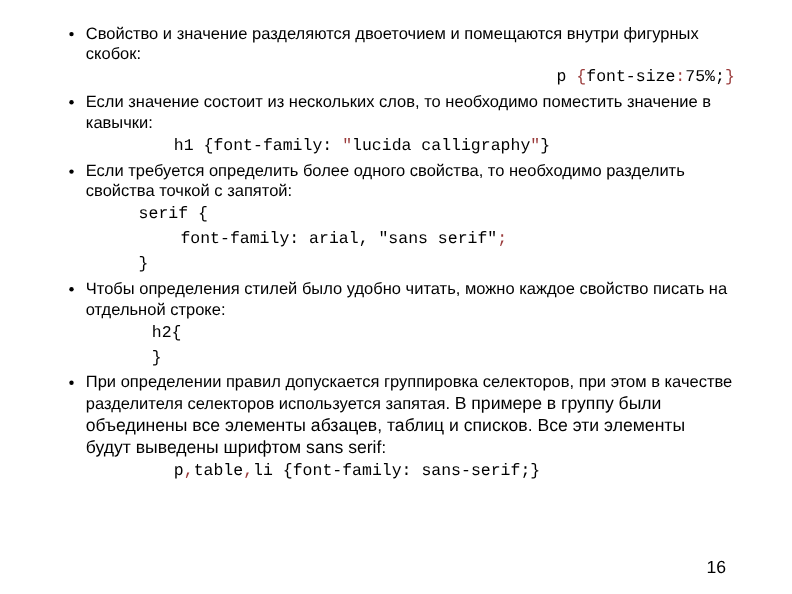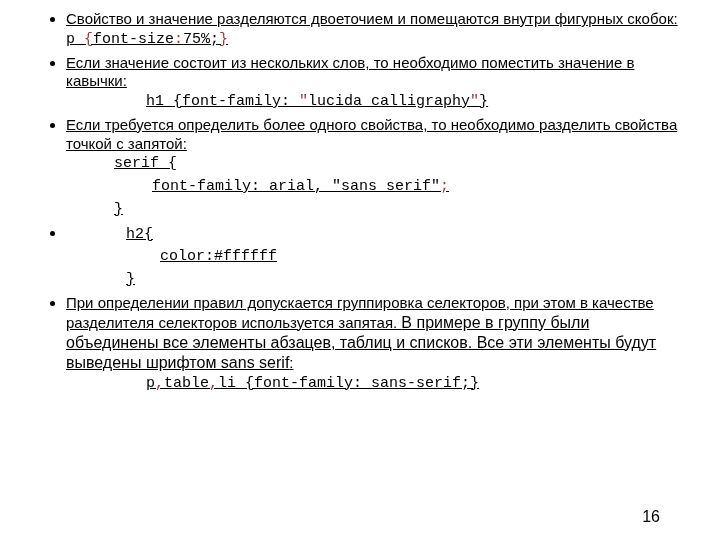--- a/index.html
+++ b/index.html
@@ -6,30 +6,30 @@
     margin: 0;
     padding: 10px 40px 10px 30px;
     font-family: Arial, sans-serif;
     font-size: 15px;
     color: #000;
     width: 720px;
     height: 540px;
     box-sizing: border-box;
     background: #fff;
   }
-  ul { margin: 0; padding-left: 36px; text-decoration: underline; }
+  ul { margin: 12px; padding-left: 36px; }
   li { margin-bottom: 2px; line-height: 1.25; }
   .code {
     font-family: "Courier New", monospace;
     font-size: 15px;
     white-space: pre;
     text-align: left;
     margin: 2px 0 4px 0;
   }
-  .code-center { text-align: left; }
+  .code-center { text-align: right; }
   .small { font-size: 16px; }
   .pagenum {
     position: absolute;
     right: 60px;
     bottom: 14px;
     font-size: 16px;
   }
   .ind1 { padding-left: 80px; }
   .ind2 { padding-left: 48px; }
   .ind2b { padding-left: 86px; }
@@ -49,22 +49,22 @@
     <span>Если значение состоит из нескольких слов, то необходимо поместить значение в кавычки:</span>
     <div class="code ind1"><span>h1 {font-family: </span><span class="punct">"</span><span>lucida calligraphy</span><span class="punct">"</span><span>}</span></div>
   </li>
   <li>
     <span>Если требуется определить более одного свойства, то необходимо разделить свойства точкой с запятой:</span>
     <div class="code ind2">serif {</div>
     <div class="code ind2b"><span>font-family: arial, "sans serif"</span><span class="punct">;</span></div>
     <div class="code ind2">}</div>
   </li>
   <li>
+    <span>Чтобы определения стилей было удобно читать, можно каждое свойство писать на отдельной строке:</span>
     <div class="code ind3">h2{</div>
-    <div class="code ind3b">color:#ffffff</div>
     <div class="code ind3">}</div>
   </li>
   <li>
     <span>При определении правил допускается группировка селекторов, при этом в качестве разделителя селекторов используется запятая. </span><span class="small">В примере в группу были объединены все элементы абзацев, таблиц и списков. Все эти элементы будут выведены шрифтом sans serif</span><span>:</span>
     <div class="code ind1"><span>p</span><span class="punct">,</span><span>table</span><span class="punct">,</span><span>li {font-family: sans-serif;}</span></div>
   </li>
 </ul>
 
 <div class="pagenum">16</div>
 

